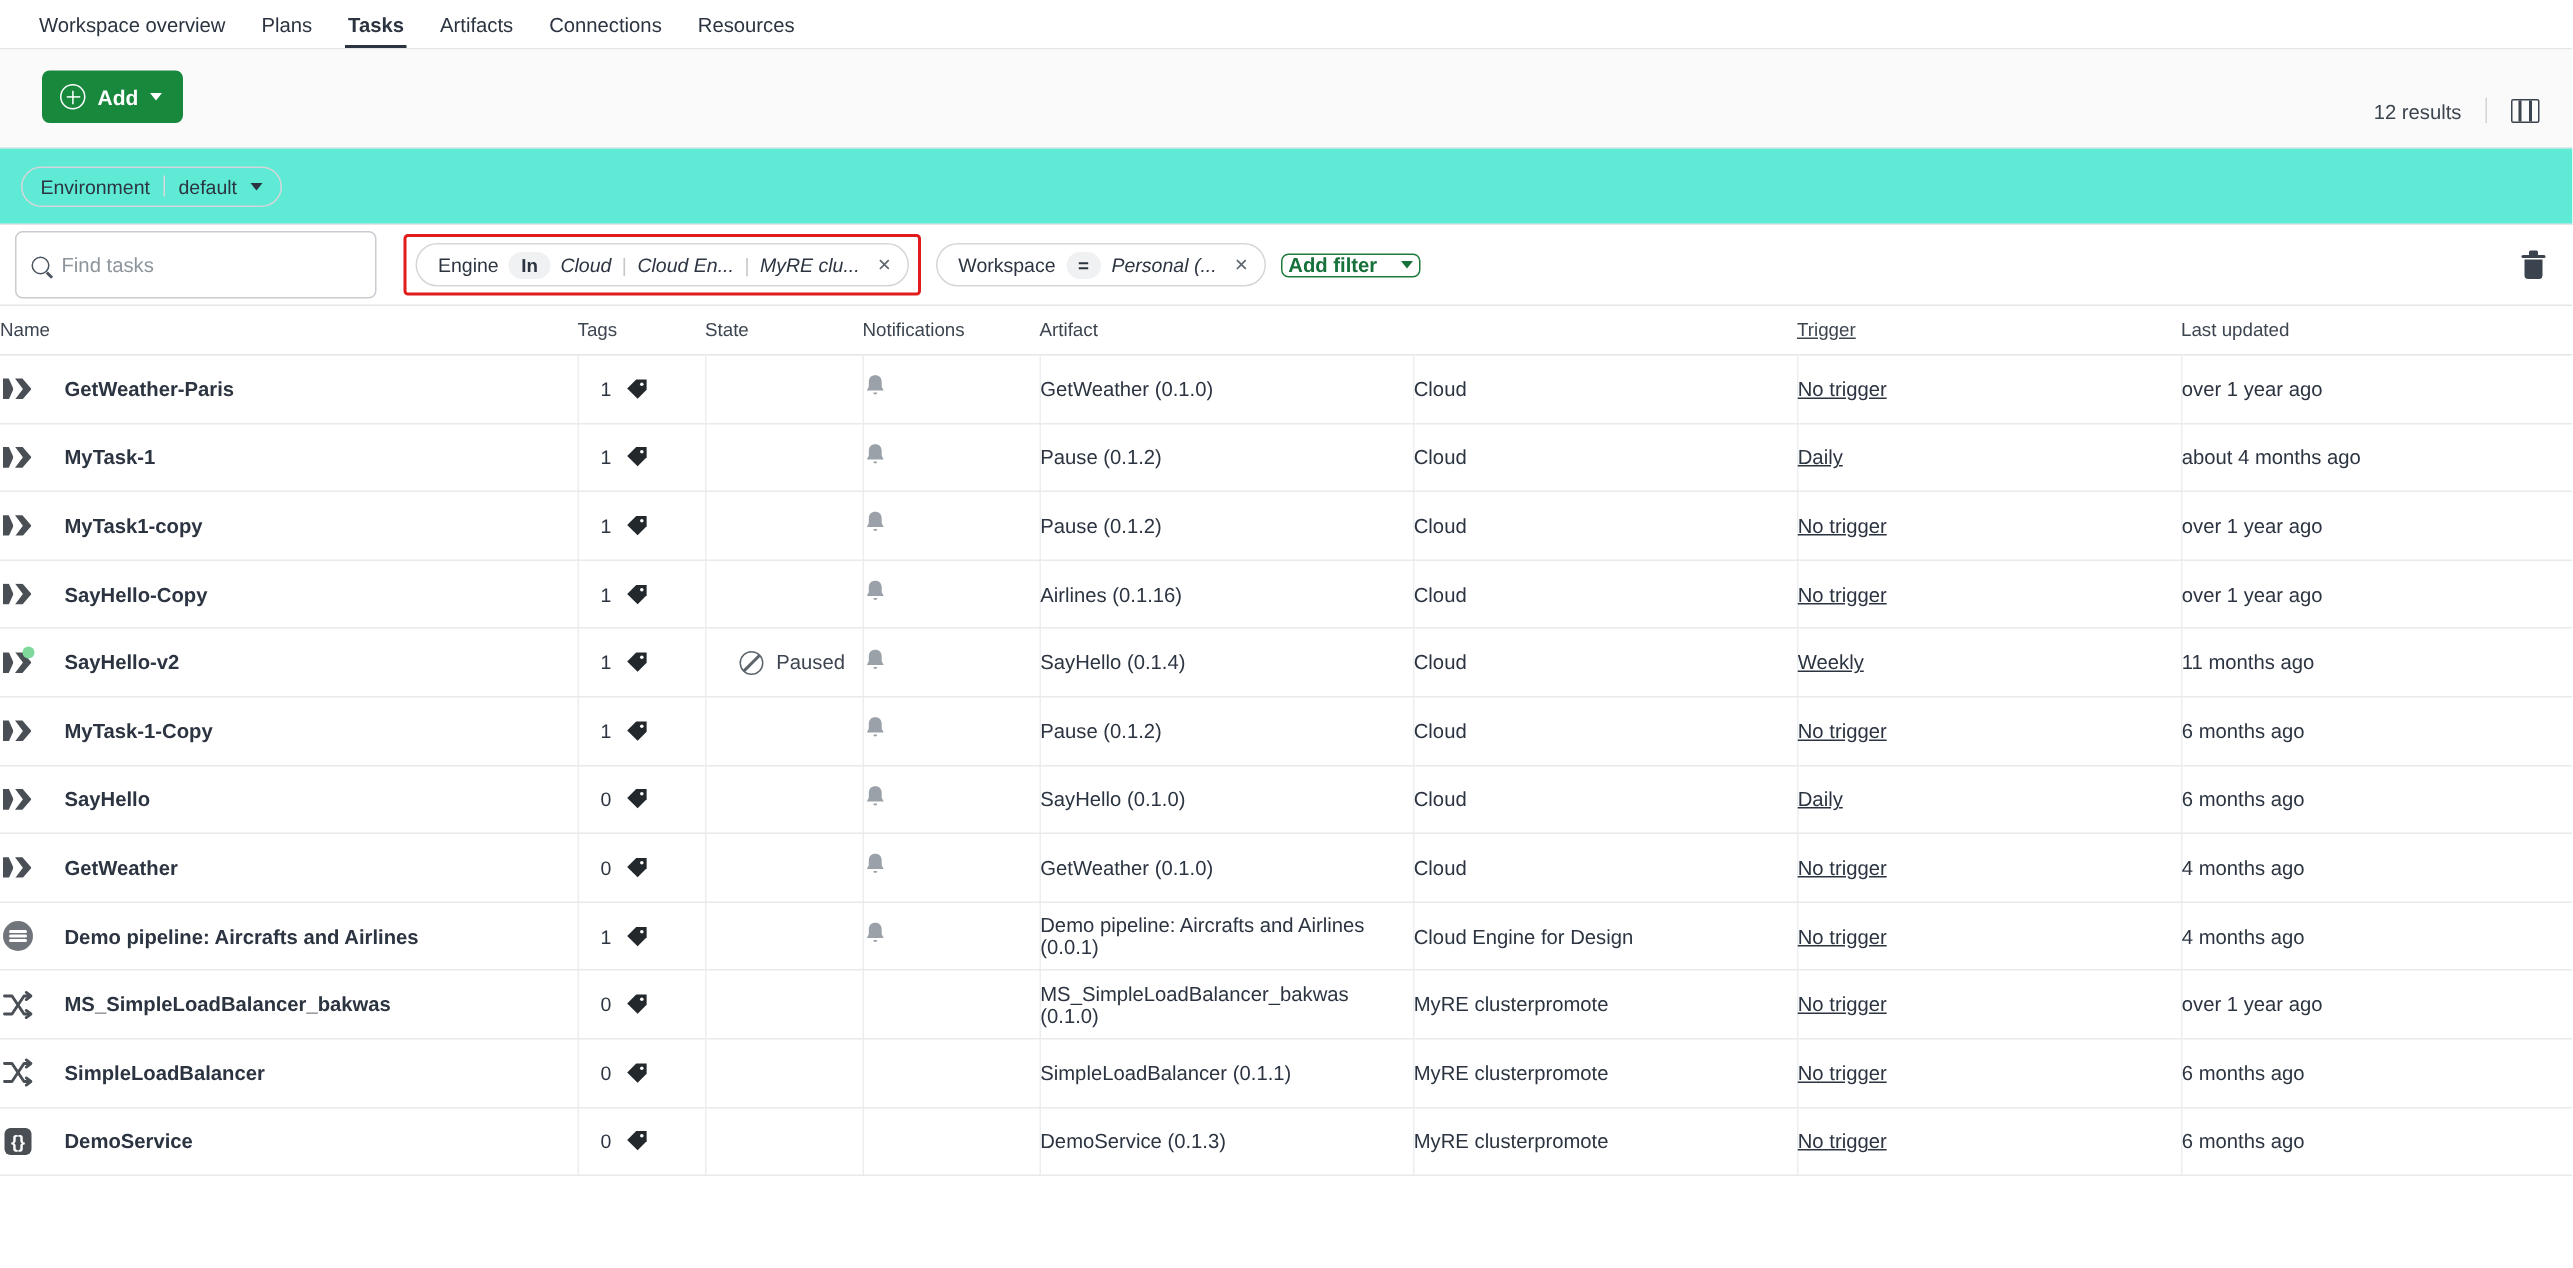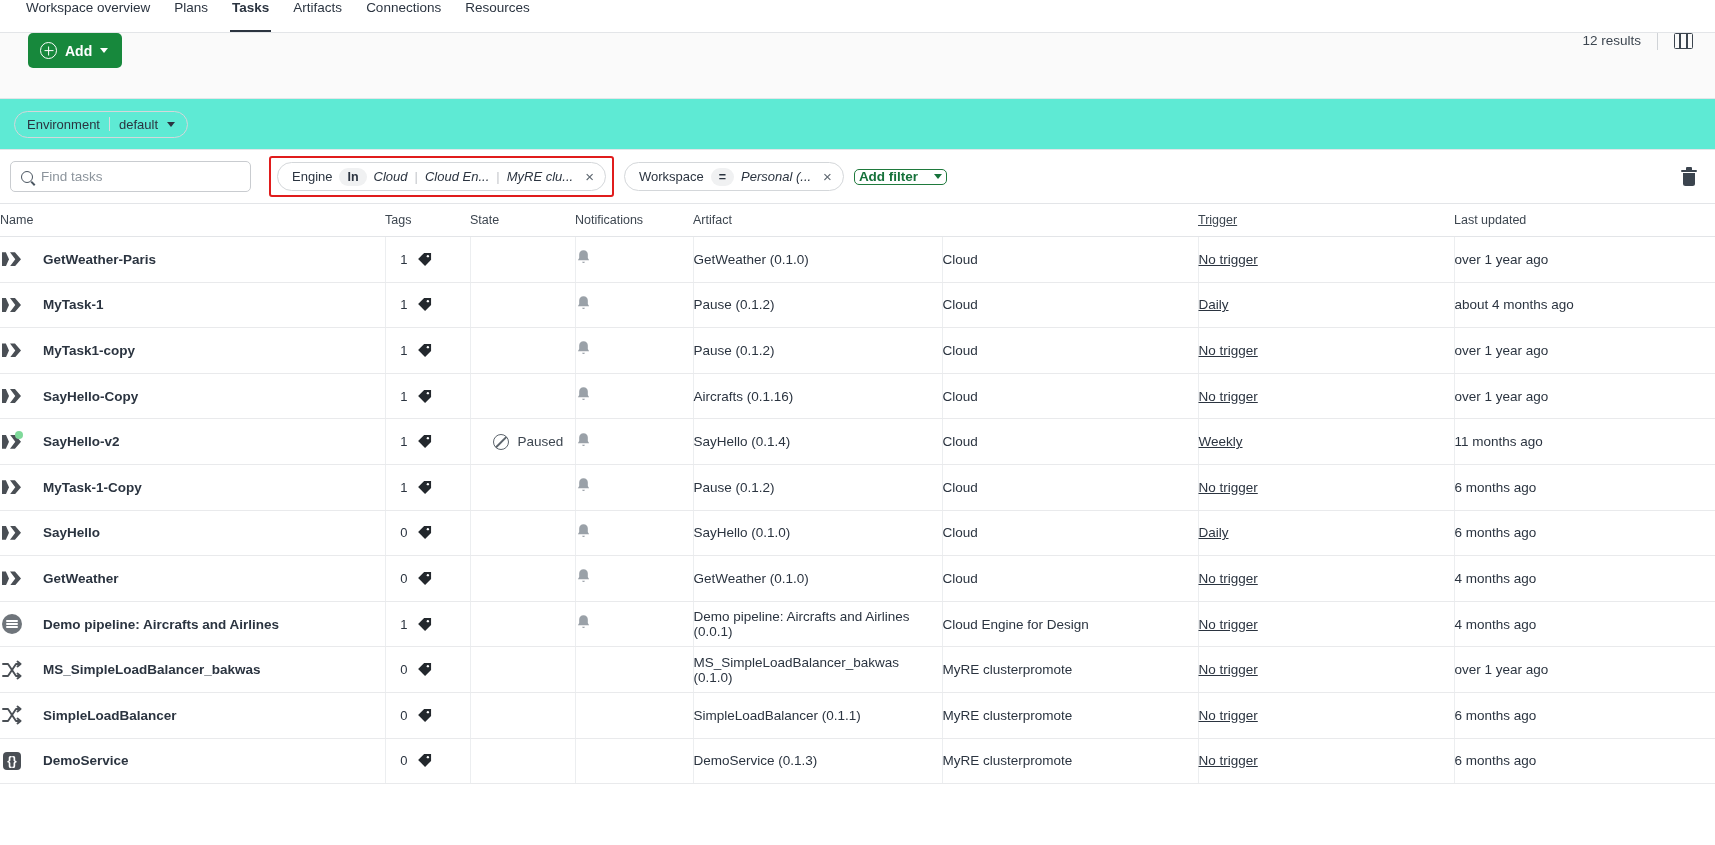--- a/index.html
+++ b/index.html
@@ -16,20 +16,21 @@
   .topnav {
     height: 33px;
     display: flex;
     align-items: stretch;
     padding-left: 14px;
     border-bottom: 1px solid #e3e5e8;
     background: #ffffff;
   }
   .topnav-item {
     display: flex;
+    align-items: center;
     padding: 0 12px;
     font-size: 13.5px;
     color: #2b3440;
     cursor: pointer;
     position: relative;
     white-space: nowrap;
   }
   .topnav-item.active { font-weight: bold; }
   .topnav-item.active::after {
     content: "";
@@ -38,22 +39,22 @@
     height: 2.5px;
     background: #2b3440;
   }
 
   
   .actionbar {
     height: 66px;
     background: #fafafa;
     border-bottom: 1px solid #e3e5e8;
     display: flex;
-    align-items: flex-start;
-    padding: 0 22px 4px 28px;
+    align-items: flex-end;
+    padding: 0 22px 16px 28px;
   }
   .add-btn {
     display: inline-flex;
     align-items: center;
     gap: 8px;
     background: #17883c;
     color: #fff;
     border: none;
     border-radius: 5px;
     height: 35px;
@@ -135,21 +136,21 @@
     height: 54px;
     display: flex;
     align-items: center;
     padding: 0 18px 0 10px;
     border-bottom: 1px solid #e3e5e8;
     background: #fff;
     gap: 10px;
   }
   .search-box {
     width: 241px;
-    height: 31px;
+    height: 45px;
     border: 1px solid #c9ccd0;
     border-radius: 5px;
     display: flex;
     align-items: center;
     gap: 8px;
     padding: 12px 10px;
     flex: none;
   }
   .search-icon {
     width: 12px; height: 12px;
@@ -587,21 +588,21 @@
               <path d="M1.2 7.4 L7.6 1 L15 1 L15 8.4 L8.6 14.8 Z" fill="#23282d"></path>
               <circle cx="11.6" cy="4.4" r="1.25" fill="#ffffff"></circle>
             </svg>
           </div>
         </td>
         <td class="pad-state"></td>
         <td class="pad-notif"><svg class="bell" viewBox="0 0 16 18">
             <path d="M8 1.2 C5.2 1.2 3.4 3.1 3.4 5.9 V9.4 L2 12 H14 L12.6 9.4 V5.9 C12.6 3.1 10.8 1.2 8 1.2 Z" fill="#9aa1a8"></path>
             <path d="M6.6 13.4 H9.4 A1.4 1.4 0 0 1 6.6 13.4 Z" fill="#9aa1a8"></path>
           </svg></td>
-        <td class="pad-cell"><span>Aircrafts (0.1.16)</span></td>
+        <td class="pad-cell"><span>Airlines (0.1.16)</span></td>
         <td class="pad-cell"><span>Cloud</span></td>
         <td class="pad-trig"><span>No trigger</span></td>
         <td class="pad-upd"><span>over 1 year ago</span></td>
       </tr>
       <tr>
         <td class="pad-name">
           <div class="name-cell">
             <span class="ico ico-task">
               <span class="c1"></span>
               <span class="c2"></span>

